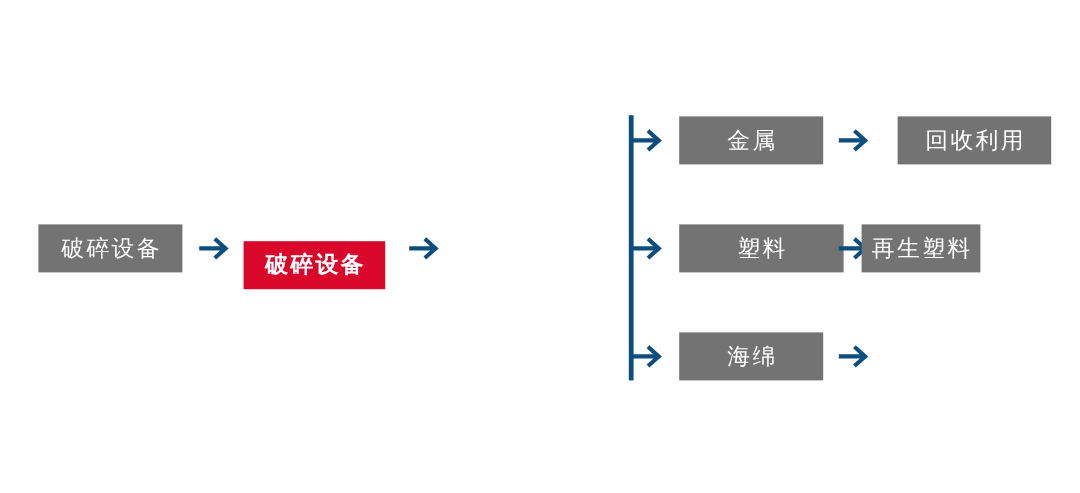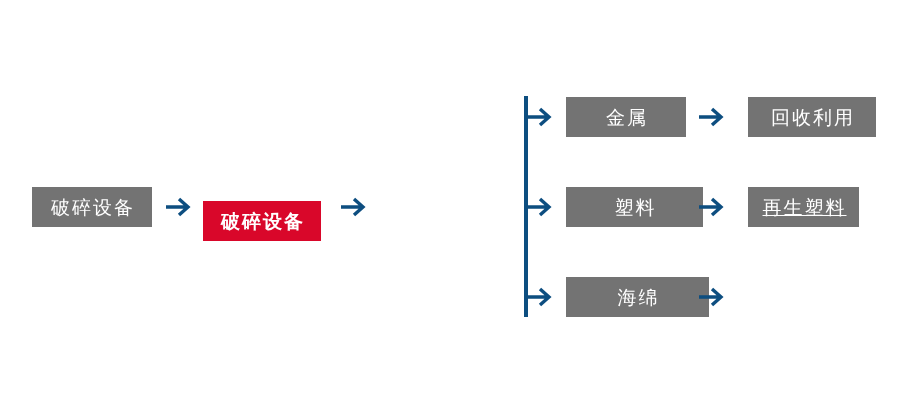--- a/index.html
+++ b/index.html
@@ -97,29 +97,29 @@
   </div>
 
   <div class="node blue" style="left:566px; top:187px; width:137px;">塑料</div>
 
   <div class="arrow" style="left:698px; top:195px;">
     <svg viewBox="0 0 30 24" xmlns="http://www.w3.org/2000/svg">
       <path d="M1 12 H22 M14 4 L23 12 L14 20" fill="none" stroke="#0d4e80" stroke-width="3.4" stroke-linecap="butt" stroke-linejoin="miter"></path>
     </svg>
   </div>
 
-  <div class="node blue" style="left:748px; top:187px; width:111px;text-decoration:underline;">再生塑料</div>
+  <div class="node blue" style="left:718px; top:187px; width:99px;">再生塑料</div>
 
   <div class="arrow" style="left:526px; top:285px;">
     <svg viewBox="0 0 30 24" xmlns="http://www.w3.org/2000/svg">
       <path d="M0 12 H22 M14 4 L23 12 L14 20" fill="none" stroke="#0d4e80" stroke-width="3.4" stroke-linecap="butt" stroke-linejoin="miter"></path>
     </svg>
   </div>
 
-  <div class="node blue" style="left:566px; top:277px; width:143px;">海绵</div>
+  <div class="node blue" style="left:566px; top:277px; width:120px;">海绵</div>
 
   <div class="arrow" style="left:698px; top:285px;">
     <svg viewBox="0 0 30 24" xmlns="http://www.w3.org/2000/svg">
       <path d="M1 12 H22 M14 4 L23 12 L14 20" fill="none" stroke="#0d4e80" stroke-width="3.4" stroke-linecap="butt" stroke-linejoin="miter"></path>
     </svg>
   </div>
 
 
 </div>
 

